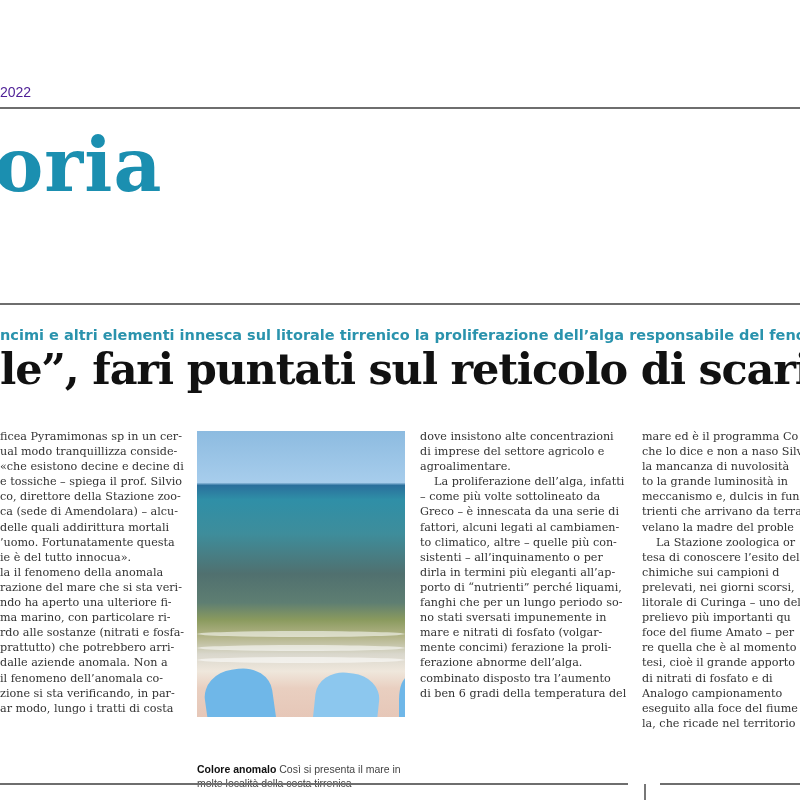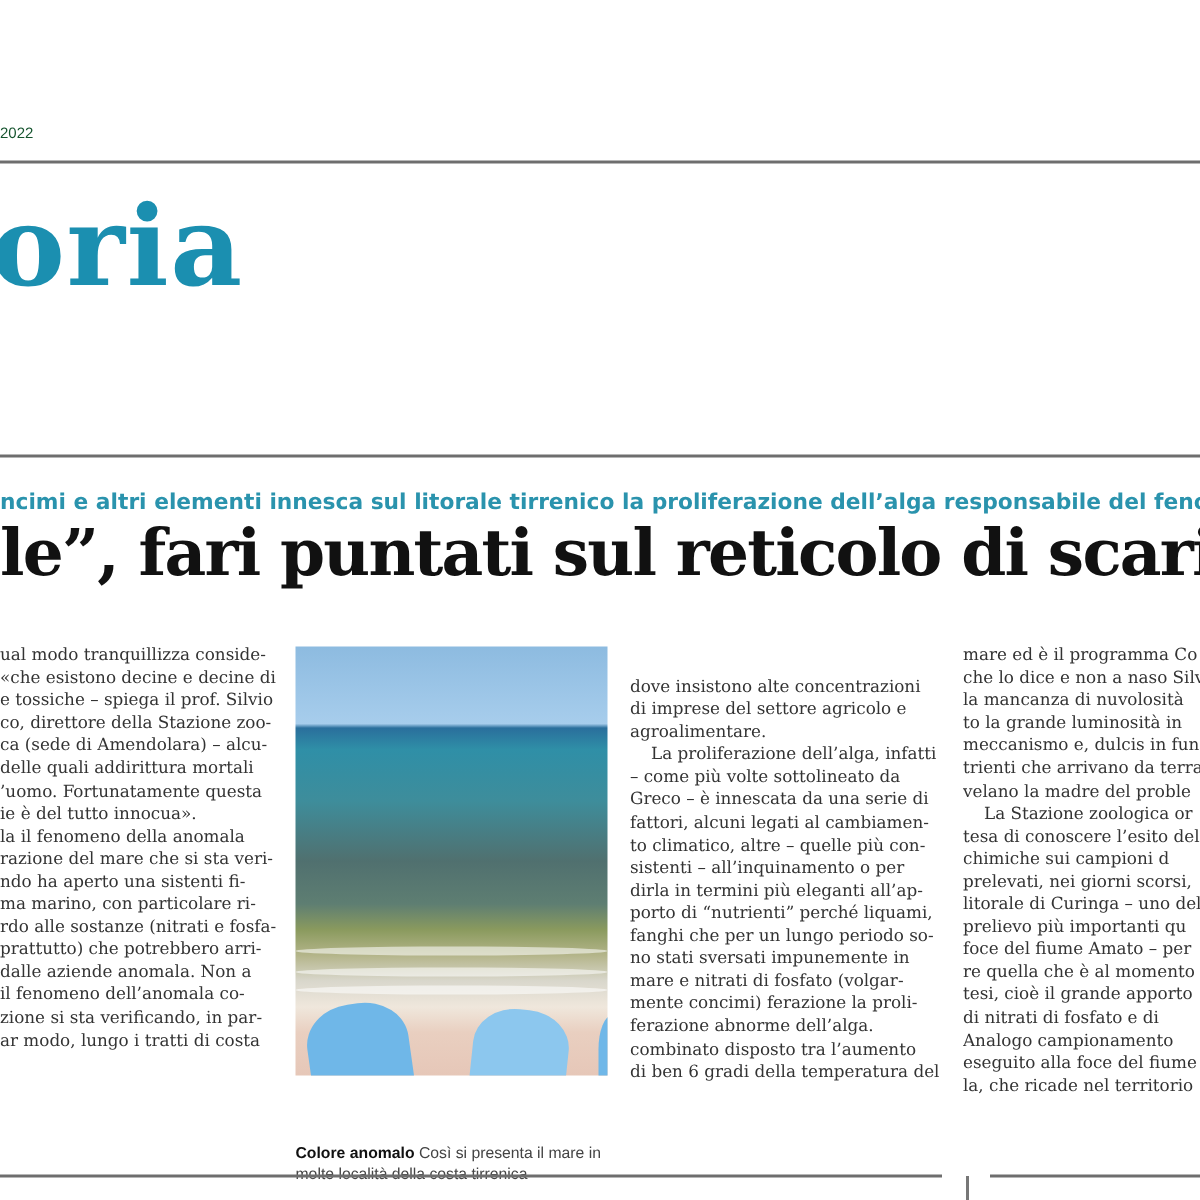--- a/index.html
+++ b/index.html
@@ -2,21 +2,21 @@
 <html><head>
   <meta charset="utf-8">
   <style>
     html, body { margin: 0; padding: 0; }
     body {
       width: 800px; height: 800px; overflow: hidden; position: relative;
       background: #ffffff; color: #2a2a2a;
       font-family: "DejaVu Serif", serif;
     }
     .abs { position: absolute; }
-    .date { left: 0; top: 84px; font-family: "Liberation Sans", sans-serif; font-size: 10px; color: #14532d; }
+    .date { left: 0; top: 84px; font-family: "Liberation Sans", sans-serif; font-size: 14px; color: #4c1d95; }
     .rule { left: 0; height: 2px; background: #6e6e6e; }
     .rule-top { top: 107px; width: 800px; }
     .rule-mid { top: 303px; width: 800px; }
     .rule-bot-a { top: 783px; width: 628px; }
     .rule-bot-b { top: 783px; left: 660px; width: 140px; }
     .vrule { left: 644px; top: 784px; width: 2px; height: 16px; background: #777; }
     .section {
       left: -6px; top: 128px; font-family: "DejaVu Serif", serif; font-weight: bold;
       font-size: 74px; color: #1b8fb0; letter-spacing: 1px; line-height: 1;
     }
@@ -29,21 +29,21 @@
       font-family: "DejaVu Serif", serif; font-weight: bold; font-size: 43px; color: #111;
       letter-spacing: -1.2px; line-height: 1.2;
     }
     .col {
       font-family: "DejaVu Serif", serif; font-size: 11.2px; line-height: 15.1px; color: #333;
       text-align: justify; white-space: nowrap; overflow: hidden;
     }
     .col .ln { display: block; height: 15.1px; overflow: hidden; }
     .col .ind { padding-left: 14px; }
     .col1 { left: 0; top: 429px; width: 192px; }
-    .col3 { left: 420px; top: 429px; width: 212px; margin-top: 21px; }
+    .col3 { left: 420px; top: 429px; width: 212px; }
     .col4 { left: 642px; top: 429px; width: 160px; }
     .photo {
       left: 197px; top: 431px; width: 208px; height: 286px; overflow: hidden;
       background: linear-gradient(180deg,
         #8dbbe0 0%, #a7cdec 18%, #2a6f9c 19%, #2f8fa7 24%, #3e8d9b 36%,
         #50706f 50%, #5e7e72 60%, #8a9a5e 66%, #b4b58a 72%, #d9d7cc 78%,
         #efe7dc 84%, #e9cfc0 90%, #e6c7b8 100%);
     }
     .kayak { position: absolute; bottom: -10px; border-radius: 45% 45% 10% 10%; background: #6fb7e8; }
     .kayak.k1 { left: 8px; width: 68px; height: 58px; transform: rotate(-8deg); }
@@ -63,31 +63,32 @@
 <div class="abs rule rule-top"></div>
 
 <div class="abs section">oria</div>
 
 <div class="abs rule rule-mid"></div>
 
 <div class="abs kicker">ncimi e altri elementi innesca sul litorale tirrenico la proliferazione dell’alga responsabile del feno</div>
 <div class="abs headline">le”, fari puntati sul reticolo di scarich</div>
 
 <div class="abs col col1" id="col1">
+    <span class="ln">ficea Pyramimonas sp in un cer-</span>
     <span class="ln">ual modo tranquillizza conside-</span>
     <span class="ln">«che esistono decine e decine di</span>
     <span class="ln">e tossiche – spiega il prof. Silvio</span>
     <span class="ln">co, direttore della Stazione zoo-</span>
     <span class="ln">ca (sede di Amendolara) – alcu-</span>
     <span class="ln">delle quali addirittura mortali</span>
     <span class="ln">’uomo. Fortunatamente questa</span>
     <span class="ln">ie è del tutto innocua».</span>
     <span class="ln">la il fenomeno della anomala</span>
     <span class="ln">razione del mare che si sta veri-</span>
-    <span class="ln">ndo ha aperto una sistenti fi-</span>
+    <span class="ln">ndo ha aperto una ulteriore fi-</span>
     <span class="ln">ma marino, con particolare ri-</span>
     <span class="ln">rdo alle sostanze (nitrati e fosfa-</span>
     <span class="ln">prattutto) che potrebbero arri-</span>
     <span class="ln"> dalle aziende anomala. Non a</span>
     <span class="ln"> il fenomeno dell’anomala co-</span>
     <span class="ln">zione si sta verificando, in par-</span>
     <span class="ln">ar modo, lungo i tratti di costa</span>
   </div>
 
 <div class="abs photo">

